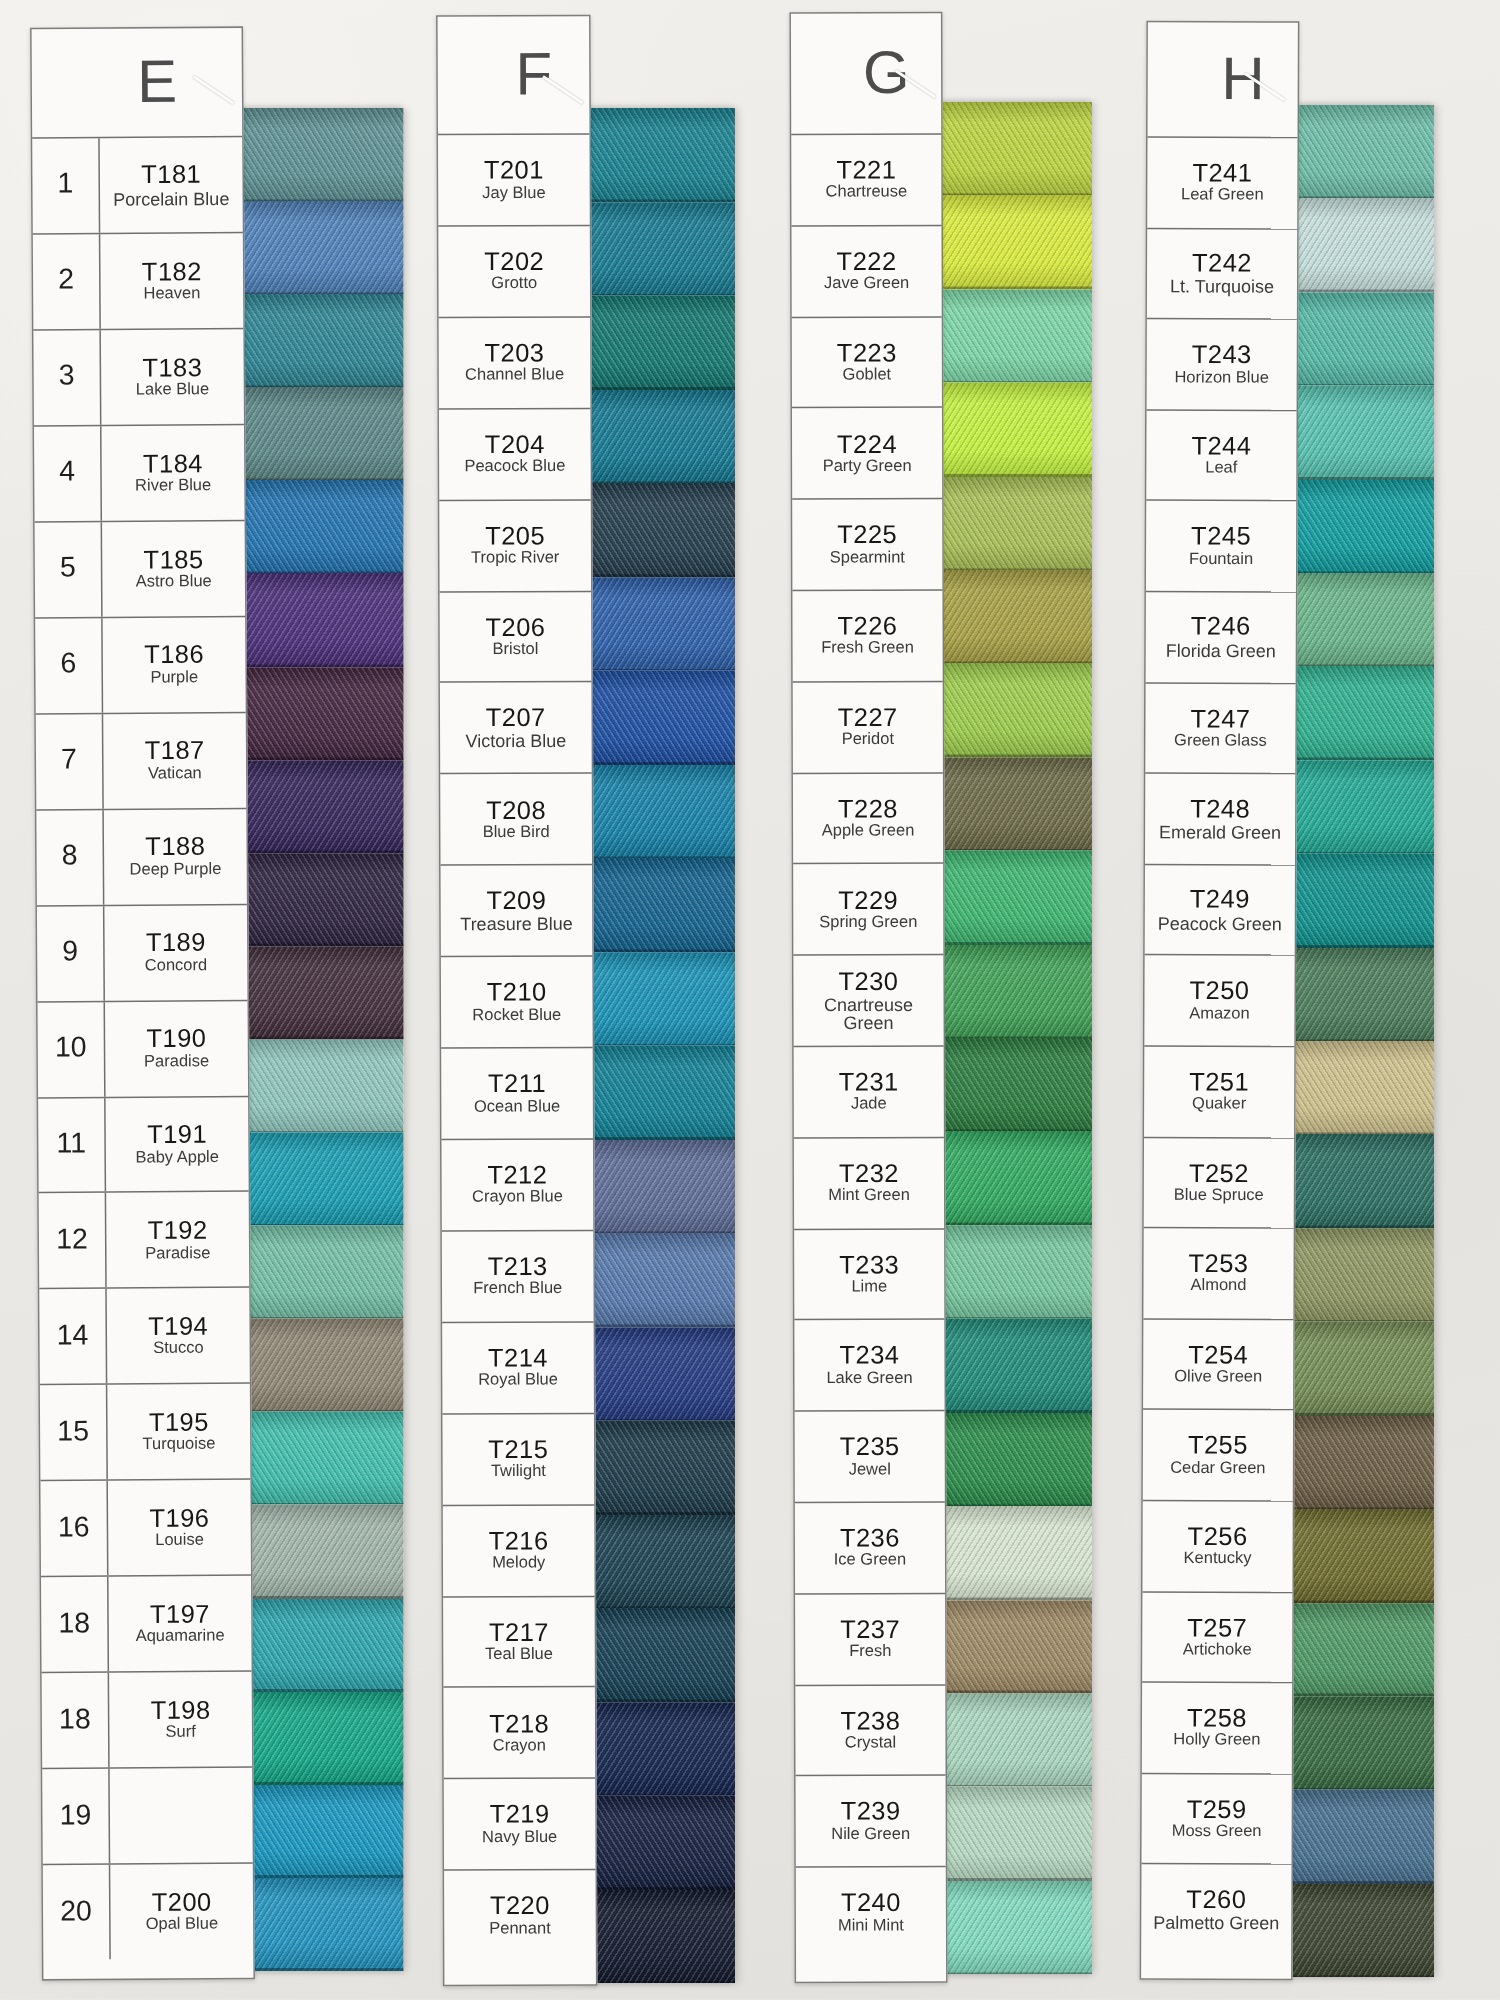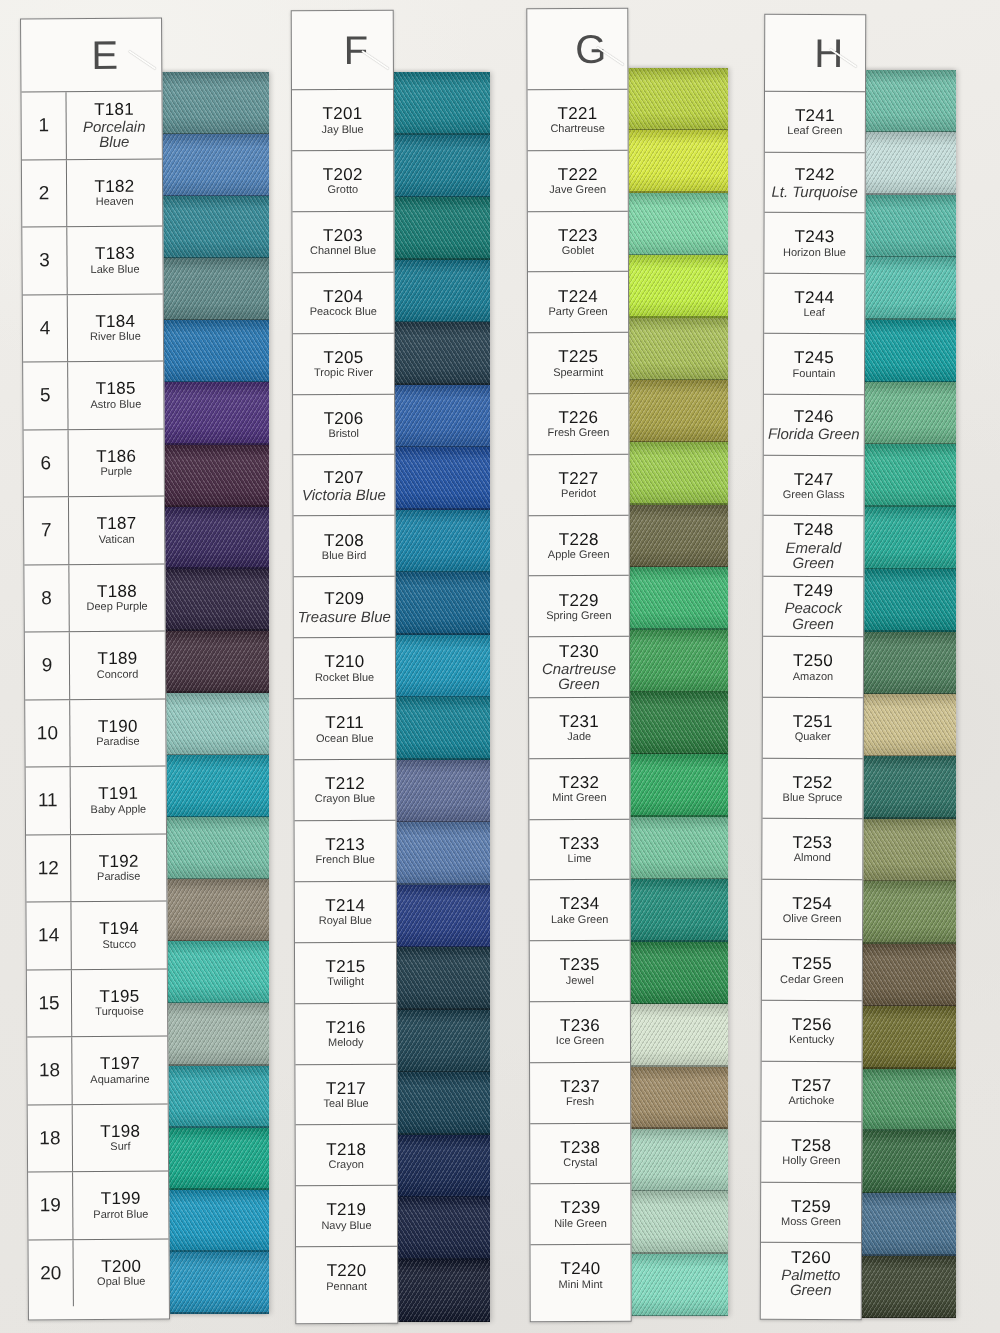--- a/index.html
+++ b/index.html
@@ -67,21 +67,21 @@
   .row-label{
     flex:1 1 auto;
     display:flex;flex-direction:column;
     align-items:center;justify-content:center;
     padding:0 2px;
     text-align:center;
     line-height:1.02;
   }
   .code{font-size:17px;color:#171717;letter-spacing:.3px;}
   .cname{font-size:11px;color:#3a3a3a;margin-top:1px;max-width:100%;}
-  .cname.small{font-size:15px;font-style:italic;}
+  .cname.small{font-size:12px;}
 
   
   .strip{
     position:absolute;
     display:flex;flex-direction:column;
     box-shadow:-2px 0 4px rgba(0,0,0,.17), 2px 0 5px rgba(0,0,0,.17);
   }
   .swatch{
     flex:1 1 0;
     position:relative;
@@ -335,39 +335,42 @@
             </div>
           </div>
           <div class="row">
             <div class="row-num">15</div>
             <div class="row-label">
               <div class="code">T195</div>
               <div class="cname">Turquoise</div>
             </div>
           </div>
           <div class="row">
+            <div class="row-num">16</div>
+            <div class="row-label">
+              <div class="code">T196</div>
+              <div class="cname">Louise</div>
+            </div>
+          </div>
+          <div class="row">
             <div class="row-num">18</div>
             <div class="row-label">
               <div class="code">T197</div>
               <div class="cname">Aquamarine</div>
             </div>
           </div>
           <div class="row">
             <div class="row-num">18</div>
             <div class="row-label">
               <div class="code">T198</div>
               <div class="cname">Surf</div>
             </div>
           </div>
           <div class="row">
             <div class="row-num">19</div>
-            <div class="row-label">
-              <div class="code">T199</div>
-              <div class="cname">Parrot Blue</div>
-            </div>
           </div>
           <div class="row">
             <div class="row-num">20</div>
             <div class="row-label">
               <div class="code">T200</div>
               <div class="cname">Opal Blue</div>
             </div>
           </div>
         </div>
       </div>

